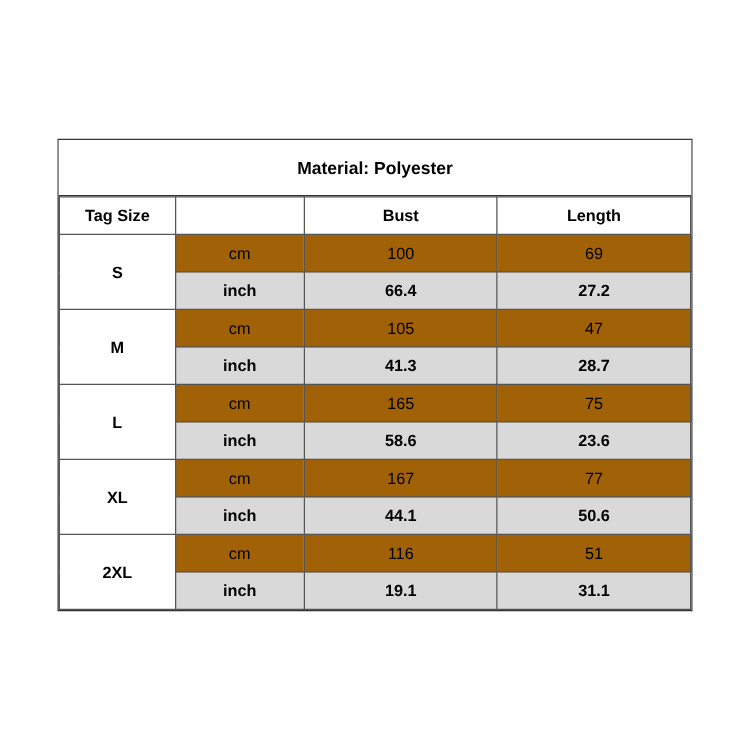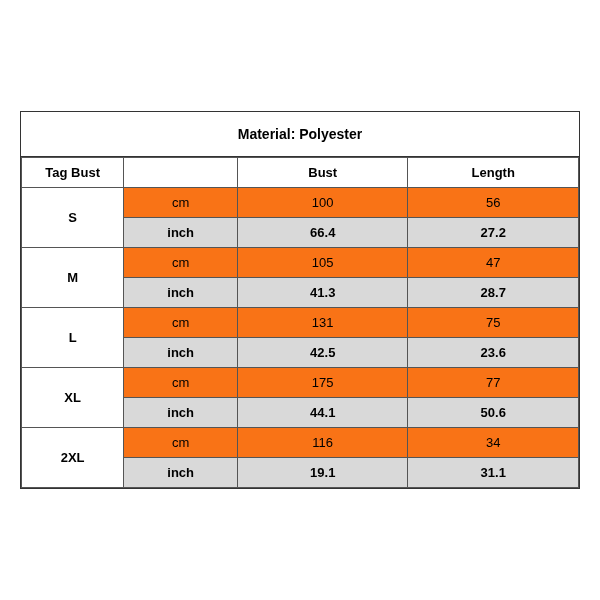--- a/index.html
+++ b/index.html
@@ -13,21 +13,21 @@
       height: 600px;
       display: flex;
       align-items: center;
       justify-content: center;
       background: #ffffff;
       font-family: Arial, sans-serif;
       font-size: 13px;
     }
 
     .container {
-      width: 560px;
+      width: 508px;
       border: 1.5px solid #333;
     }
 
     .title-row {
       text-align: center;
       padding: 14px 10px;
       font-weight: bold;
       font-size: 14px;
       border-bottom: 1.5px solid #333;
       background: #fff;
@@ -62,93 +62,93 @@
       font-weight: bold;
       background: #fff;
     }
 
     .inch-row td {
       background: #d9d9d9;
       font-weight: bold;
     }
 
     .cm-row td {
-      background: #f97316;
+      background: #a16207;
     }
 
     .rowspan-cell {
       vertical-align: middle;
       font-weight: bold;
       background: #fff !important;
     }
   </style>
 </head>
 <body>
 
 <div class="container">
   <div class="title-row">Material: Polyester</div>
   <table>
     <thead>
       <tr class="header-row">
-        <td class="tag-size-header">Tag Bust</td>
+        <td class="tag-size-header">Tag Size</td>
         <td class="unit-col"></td>
         <td class="bust-col">Bust</td>
         <td class="length-col">Length</td>
       </tr>
     </thead>
     <tbody id="table-body">
     <tr class="cm-row">
           <td rowspan="2" class="rowspan-cell">S</td>
           <td class="unit-col">cm</td>
           <td>100</td>
-          <td>56</td>
+          <td>69</td>
         </tr>
         <tr class="inch-row">
           <td class="unit-col">inch</td>
           <td>66.4</td>
           <td>27.2</td>
         </tr>
         <tr class="cm-row">
           <td rowspan="2" class="rowspan-cell">M</td>
           <td class="unit-col">cm</td>
           <td>105</td>
           <td>47</td>
         </tr>
         <tr class="inch-row">
           <td class="unit-col">inch</td>
           <td>41.3</td>
           <td>28.7</td>
         </tr>
         <tr class="cm-row">
           <td rowspan="2" class="rowspan-cell">L</td>
           <td class="unit-col">cm</td>
-          <td>131</td>
+          <td>165</td>
           <td>75</td>
         </tr>
         <tr class="inch-row">
           <td class="unit-col">inch</td>
-          <td>42.5</td>
+          <td>58.6</td>
           <td>23.6</td>
         </tr>
         <tr class="cm-row">
           <td rowspan="2" class="rowspan-cell">XL</td>
           <td class="unit-col">cm</td>
-          <td>175</td>
+          <td>167</td>
           <td>77</td>
         </tr>
         <tr class="inch-row">
           <td class="unit-col">inch</td>
           <td>44.1</td>
           <td>50.6</td>
         </tr>
         <tr class="cm-row">
           <td rowspan="2" class="rowspan-cell">2XL</td>
           <td class="unit-col">cm</td>
           <td>116</td>
-          <td>34</td>
+          <td>51</td>
         </tr>
         <tr class="inch-row">
           <td class="unit-col">inch</td>
           <td>19.1</td>
           <td>31.1</td>
         </tr>
       </tbody>
   </table>
 </div>
 

